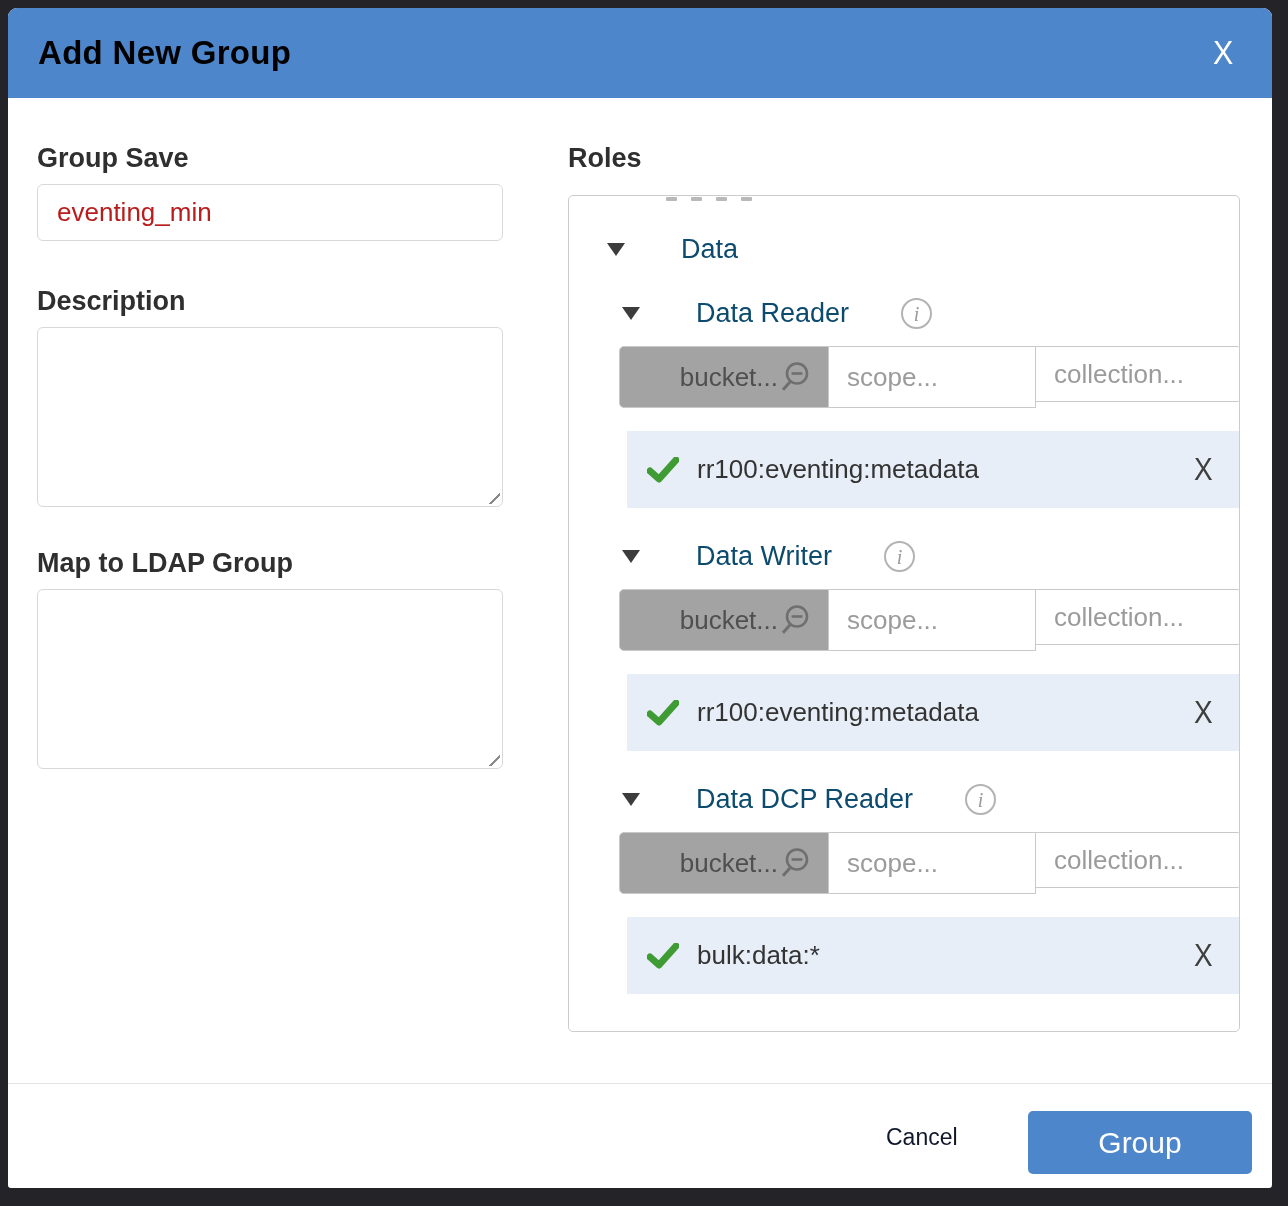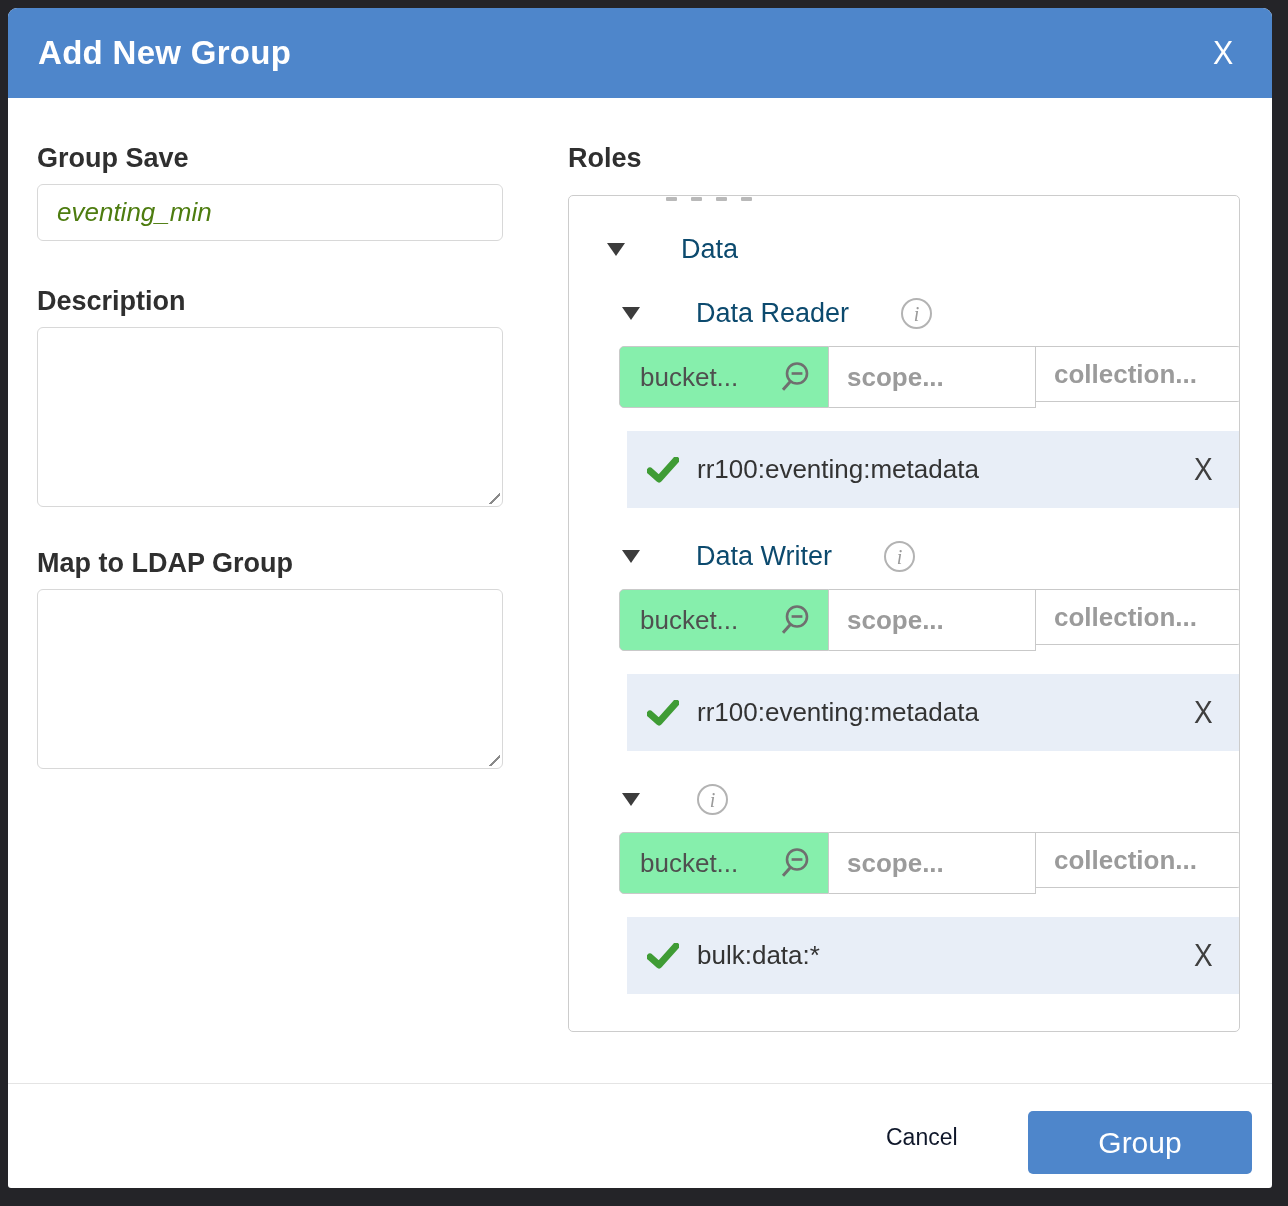--- a/index.html
+++ b/index.html
@@ -11,31 +11,31 @@
   }
   .dialog{
     position:absolute;left:8px;top:8px;width:1264px;height:1180px;
     background:#ffffff;border-radius:9px 9px 3px 3px;overflow:hidden;
   }
   
   .hdr{
     height:90px;background:#4e86cb;display:flex;align-items:center;
     justify-content:space-between;padding:0 38px 0 30px;box-sizing:border-box;
   }
-  .hdr-title{color:#ffffff;font-size:33px;font-weight:700;letter-spacing:.3px;}
+  .hdr-title{color:#000000;font-size:33px;font-weight:700;letter-spacing:.3px;}
   .hdr-close{color:#ffffff;font-size:33px;font-weight:400;cursor:pointer;transform:scaleX(.92);}
   .body{position:relative;height:1090px;}
   
   .col-left{position:absolute;left:29px;top:44px;width:466px;}
   .f-label{font-size:27px;font-weight:700;color:#2f2f2f;line-height:32px;}
   .mt44{margin-top:44px;} .mt40{margin-top:40px;}
   .text-input{
     margin-top:10px;width:100%;height:57px;border:1px solid #d8d8d8;border-radius:6px;
-    font-size:26px;color:#4d7c0f;padding:0 19px;box-sizing:border-box;outline:none;
-    font-family:"Liberation Sans", sans-serif;background:#fff;font-style:italic;
+    font-size:26px;color:#b91c1c;padding:0 19px;box-sizing:border-box;outline:none;
+    font-family:"Liberation Sans", sans-serif;background:#fff;
   }
   .ta-wrap{position:relative;margin-top:10px;width:100%;}
   .ta{
     display:block;width:100%;height:180px;border:1px solid #d8d8d8;border-radius:6px;
     box-sizing:border-box;resize:none;outline:none;font-size:26px;color:#555;
     padding:12px 19px;font-family:"Liberation Sans", sans-serif;background:#fff;
   }
   .resize-corner{
     position:absolute;right:3px;bottom:3px;width:15px;height:15px;pointer-events:none;
     background:repeating-linear-gradient(135deg, transparent 0 4px, #8a8a8a 4px 6px, transparent 6px 9px);
@@ -53,30 +53,29 @@
   .lvl1{margin:28px 0 0 38px;}
   .lvl2{margin-top:28px;margin-left:53px;}
   .lvl2.gap30{margin-top:30px;}
   .tree-row .caret{flex:0 0 auto;margin-right:20px;}
   .tree-row .lbl{margin-right:15px;}
   .info-ic{flex:0 0 auto;cursor:pointer;}
   
   .filter-row{display:flex;align-items:flex-start;margin:15px 0 0 50px;width:623px;}
   .fcell{box-sizing:border-box;border:1px solid #c9c9c9;display:flex;align-items:center;font-size:26px;}
   .fcell.bucket{
-    width:210px;height:62px;background:#86efac;border-radius:5px 0 0 5px;
-    color:#4f4f4f;padding:0 17px 0 20px;justify-content:space-between;cursor:pointer;
+    width:210px;height:62px;background:#a3a3a3;border-radius:5px 0 0 5px;
+    color:#4f4f4f;padding:0 17px 0 20px;justify-content:flex-end;cursor:pointer;
   }
   .fcell.scope{width:207px;height:62px;border-left:none;background:#fff;}
   .fcell.coll{width:206px;height:56px;border-left:none;border-radius:0 5px 5px 0;background:#fff;}
   .fcell input{
     width:100%;height:100%;border:none;outline:none;background:transparent;
     font-size:26px;color:#a16207;padding:0 18px;box-sizing:border-box;
     font-family:"Liberation Sans", sans-serif;
-    font-weight:bold;
   }
   .fcell input::placeholder{color:#9b9b9b;opacity:1;}
   
   .sel-row{
     display:flex;align-items:center;margin-top:23px;margin-left:58px;width:615px;height:77px;
     background:#e8eef7;padding:0 28px 0 20px;box-sizing:border-box;
   }
   .sel-row .chk{flex:0 0 auto;margin-right:18px;}
   .sel-text{flex:1;font-size:26px;color:#333;}
   .sel-x{font-size:31px;color:#3f3f3f;cursor:pointer;transform:scaleX(.9);}
@@ -202,20 +201,21 @@
               <path d="M3 14 L12 22 L29 3" fill="none" stroke="#3f9c35" stroke-width="7" stroke-linecap="round" stroke-linejoin="round"></path>
             </svg>
             <span class="sel-text">rr100:eventing:metadata</span>
             <span class="sel-x">X</span>
           </div>
 
           <div class="tree-row lvl2 gap30">
             <svg class="caret" width="18" height="13" viewBox="0 0 18 13">
                 <polygon points="0,0 18,0 9,13" fill="#3c3c3c"></polygon>
               </svg>
+            <span class="lbl">Data DCP Reader</span>
             <svg class="info-ic" width="33" height="33" viewBox="0 0 33 33">
               <circle cx="16.5" cy="16.5" r="14.5" fill="none" stroke="#b3b3b3" stroke-width="2"></circle>
               <text x="16.5" y="23.5" text-anchor="middle" font-family="Liberation Serif, serif" font-style="italic" font-size="20" fill="#9a9a9a">i</text>
             </svg>
           </div>
           <div class="filter-row">
             <div class="fcell bucket">
               <span>bucket...</span>
               <svg width="33" height="32" viewBox="0 0 33 32">
                 <circle cx="19" cy="12.5" r="10" fill="none" stroke="#6f6f6f" stroke-width="2.6"></circle>

